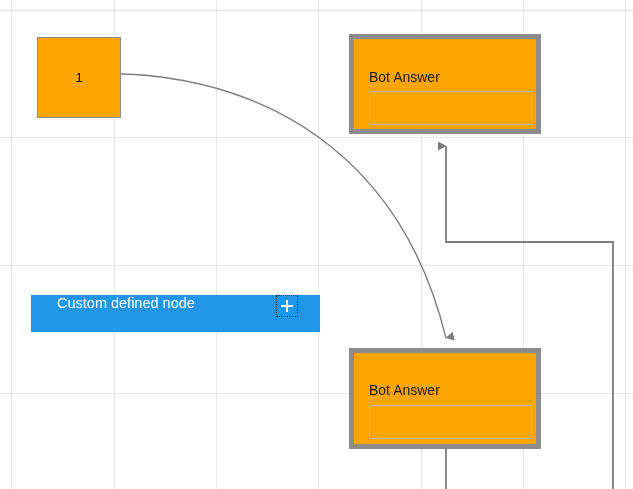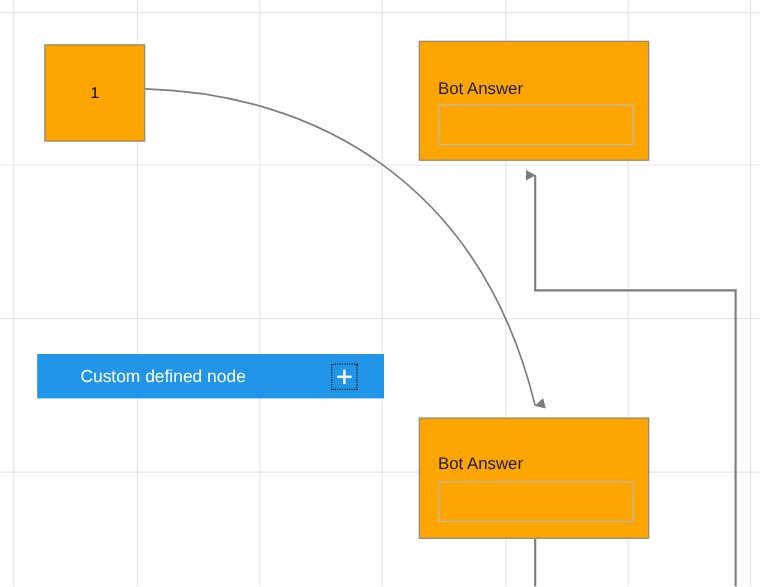--- a/index.html
+++ b/index.html
@@ -43,43 +43,42 @@
     justify-content: center;
   }
   .node-square-label {
     font-size: 13px;
     color: #000000;
     line-height: 1;
   }
 
   .node-bot {
     background: #FFA500;
-    border: 1px solid #0369a1;
+    border: 5px solid #0369a1;
     padding: 0;
   }
   .node-bot-title {
     position: absolute;
     left: 15px;
     font-size: 14px;
     color: #1a1a1a;
     white-space: nowrap;
   }
   .node-bot-slot {
     position: absolute;
     border: 1px solid #b9b9b9;
     background: transparent;
     box-sizing: border-box;
   }
 
   .node-palette {
     background: #2196e8;
     display: flex;
-    align-items: center;
     box-sizing: border-box;
-    padding-left: 36px;
+    padding-left: 26px;
     padding-right: 22px;
   }
   .node-palette-label {
     color: #ffffff;
     font-size: 14.5px;
     flex: 1 1 auto;
     white-space: nowrap;
   }
   .palette-add {
     width: 22px;

